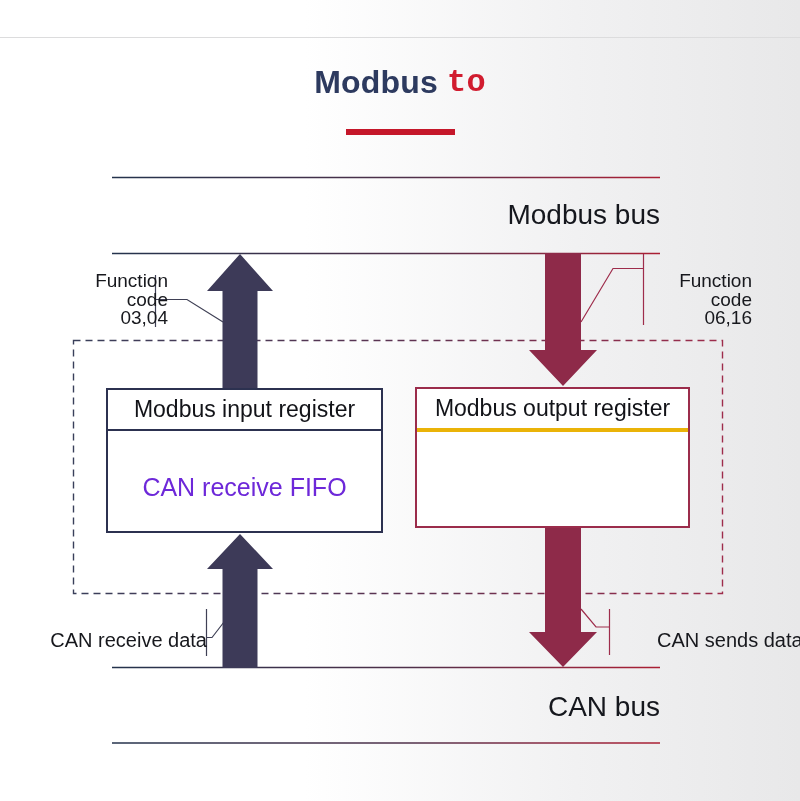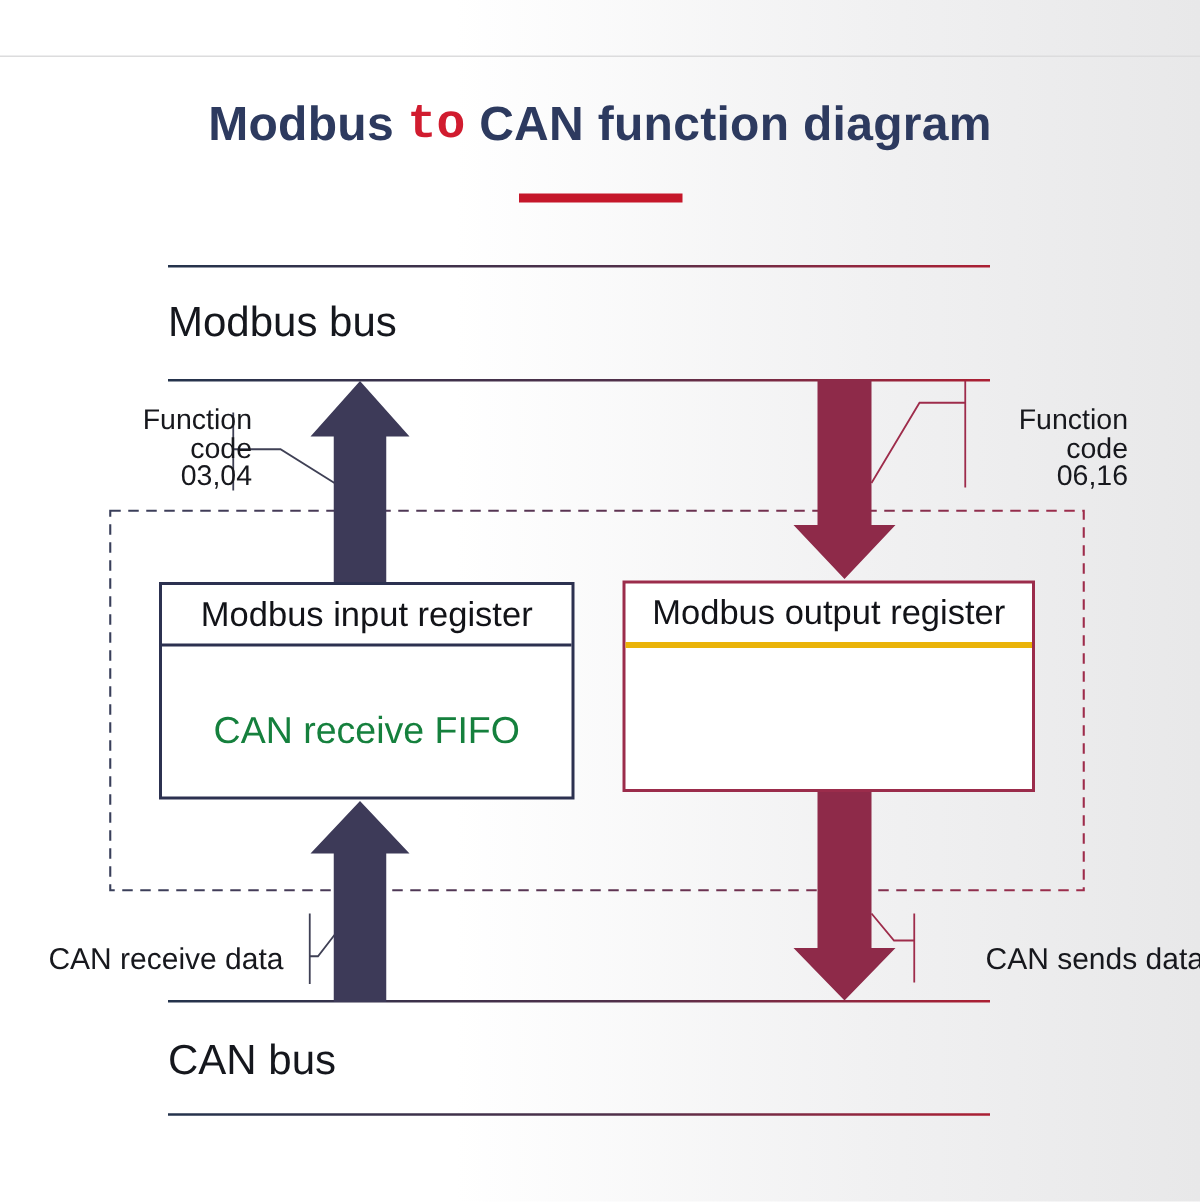--- a/index.html
+++ b/index.html
@@ -39,21 +39,21 @@
     width: 109px; height: 6px;
     background: #c5172a;
   }
   svg.diagram {
     position: absolute;
     top: 0; left: 0;
   }
   .bus-label {
     position: absolute;
     left: 112px; width: 548px;
-    text-align: left;
+    text-align: right;
     font-size: 28px;
     color: #15171d;
   }
   .bus-label.modbus { top: 199px; }
   .bus-label.can { top: 691px; }
   .fc-label {
     position: absolute;
     width: 122px;
     top: 272px;
     text-align: right;
@@ -64,21 +64,21 @@
   }
   .fc-label.left { left: 46px; }
   .fc-label.right { left: 630px; }
   .data-label {
     position: absolute;
     top: 629px;
     font-size: 20px;
     color: #17181d;
     white-space: nowrap;
   }
-  .data-label.receive { left: 32px; width: 157px; text-align: right; }
+  .data-label.receive { left: 50px; width: 157px; text-align: right; }
   .data-label.send { left: 613px; text-align: left; margin-left: 44px; }
   .reg-box {
     position: absolute;
     box-sizing: border-box;
     background: #ffffff;
     display: flex;
     flex-direction: column;
     gap: 12px;
   }
   .reg-box.input {
@@ -102,33 +102,32 @@
     white-space: nowrap;
   }
   .reg-box.input .box-header { border-bottom: 2px solid #2c3150; }
   .reg-box.output .box-header { border-bottom: 4px solid #eab308; }
   .reg-box .box-body {
     flex: 1;
     display: flex;
     align-items: center;
     justify-content: center;
     font-size: 25px;
-    color: #15803d;
+    color: #6d28d9;
     white-space: nowrap;
   }
 </style>
 </head>
 <body>
 
 <div class="top-separator"></div>
 
 <div class="title-row">
   <span>Modbus</span>
   <span class="accent">to</span>
-  <span>CAN function diagram</span>
 </div>
 <div class="title-underline"></div>
 
 <svg class="diagram" width="800" height="801" viewBox="0 0 800 801">
   <defs>
     <linearGradient id="busGrad" gradientUnits="userSpaceOnUse" x1="112" y1="0" x2="660" y2="0">
       <stop offset="0" stop-color="#24334c"></stop>
       <stop offset="0.55" stop-color="#50304a"></stop>
       <stop offset="0.82" stop-color="#8d2740"></stop>
       <stop offset="1" stop-color="#ab1f33"></stop>

